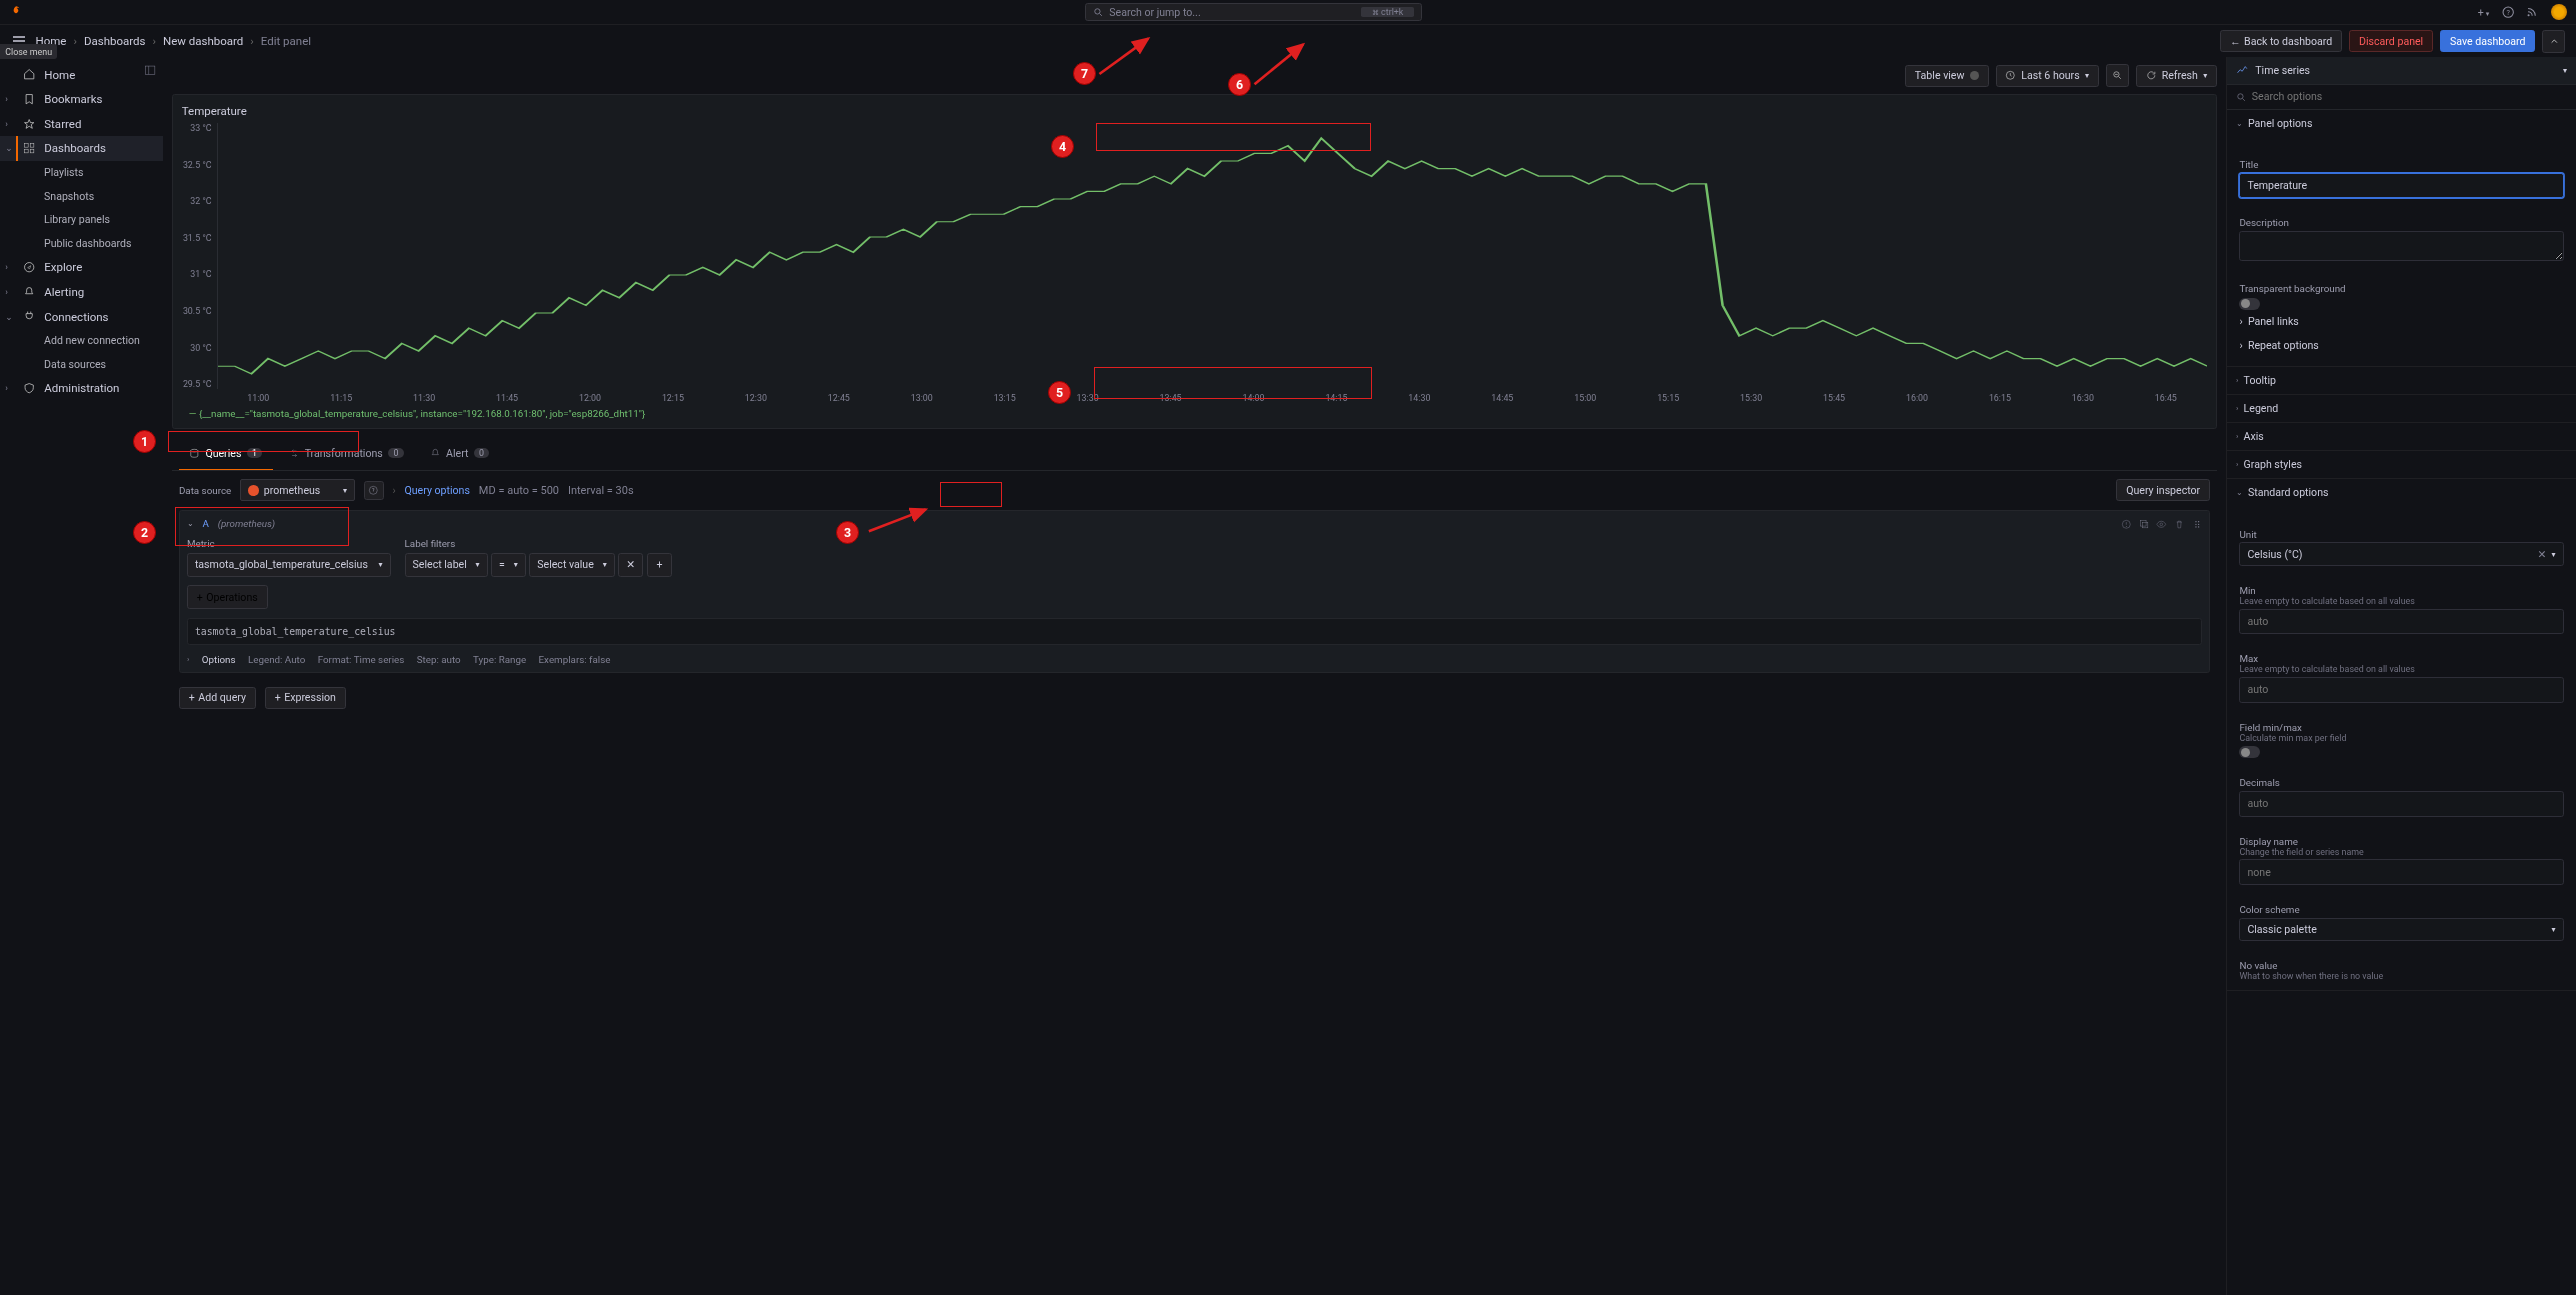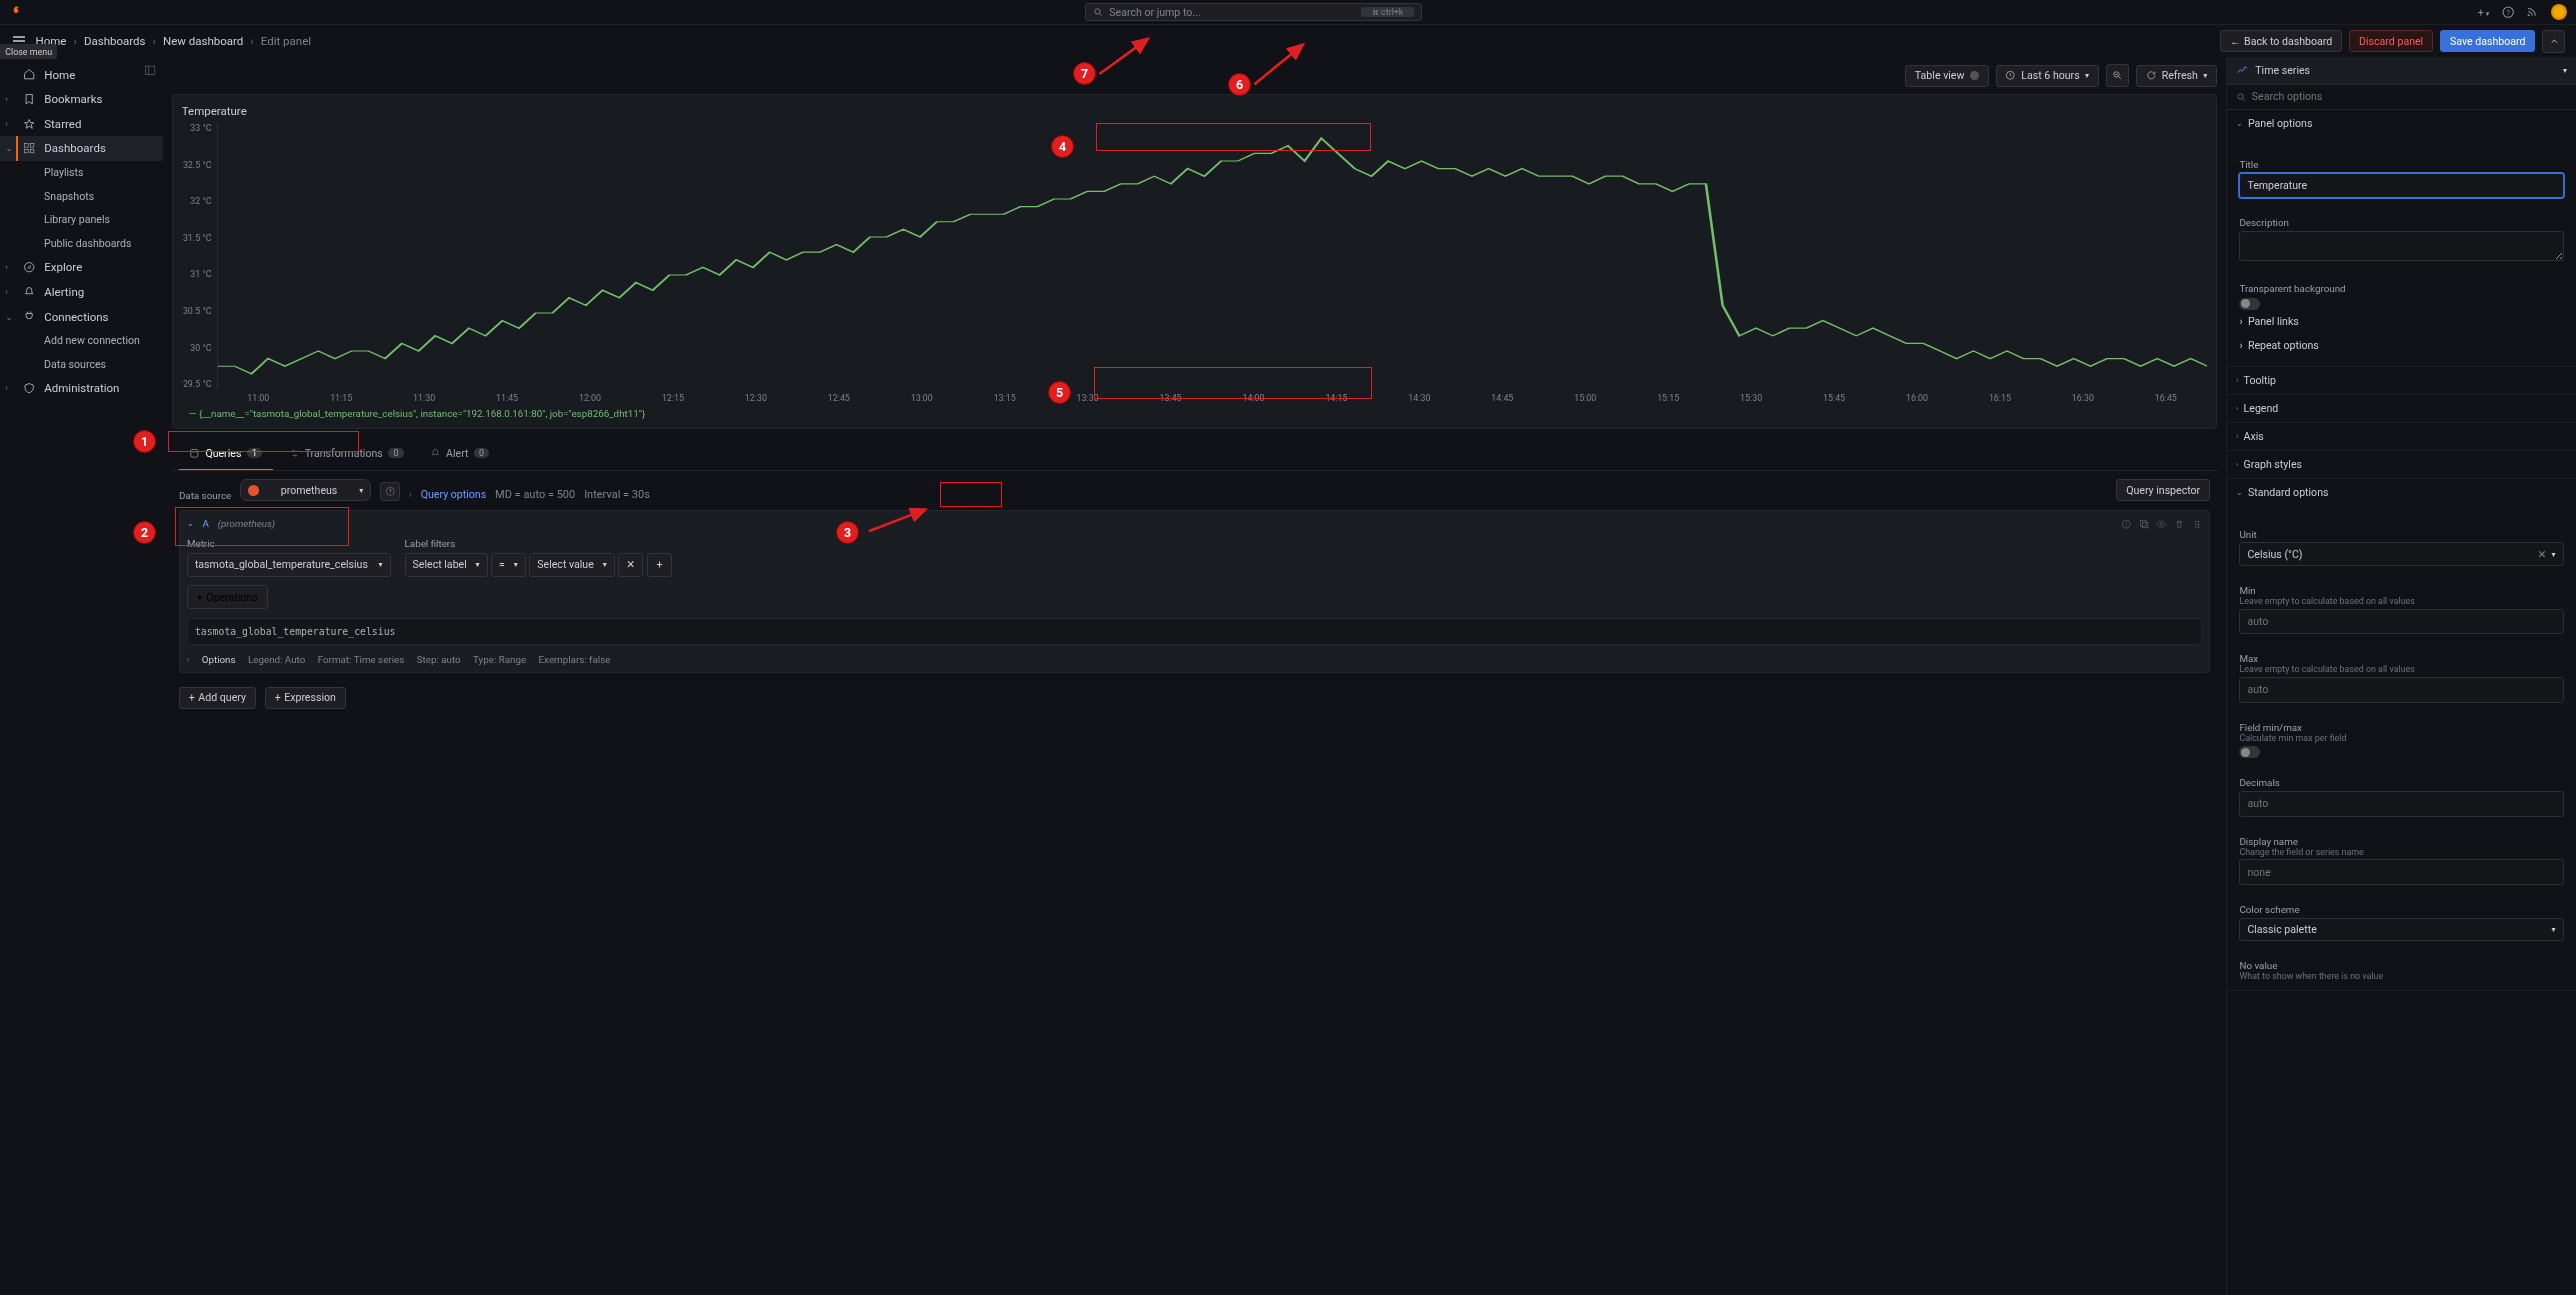--- a/index.html
+++ b/index.html
@@ -53,23 +53,23 @@
 .xaxis span{flex:1;text-align:center}
 .legend{margin-left:7px;font-size:9.8px;color:#6fbf6f;margin-top:5.3px}
 .legend .dash{color:#73bf69}
 
 .qsection{margin-top:8.9px;flex:1;display:flex;flex-direction:column;min-height:0;overflow:auto}
 .tabs{display:flex;gap:5.3px;border-bottom:0.9px solid #24262b;padding:0 7px}
 .tab{padding:8.9px 10.6px;display:flex;align-items:center;gap:5.3px;color:#9e9eb0;font-size:10.6px;border-bottom:1.8px solid transparent}
 .tab.active{color:#fff;border-bottom-color:#f46800}
 .tab .badge{background:#34343b;border-radius:7px;padding:0 5.3px;font-size:8.9px}
 
-.qbar{display:flex;align-items:flex-end;gap:8.9px;padding:8.9px 7px}
+.qbar{display:flex;align-items:center;gap:8.9px;padding:8.9px 7px}
 .dslabel{color:#9e9eb0;font-size:9.8px}
-.dsselect{background:#1f1f23;border:0.9px solid #34343b;border-radius:7px;padding:3.5px 7px;display:flex;align-items:center;gap:22px;min-width:115px}
+.dsselect{background:#1f1f23;border:0.9px solid #34343b;border-radius:2px;padding:3.5px 7px;display:flex;align-items:center;gap:5px;min-width:115px}
 .prom-icon{width:10.6px;height:10.6px;border-radius:50%;background:#e6522c}
 .qopt{color:#6e9fff;font-size:10.6px}
 .qmeta{color:#808093;font-size:11px}
 .qinspect{margin-left:auto}
 
 .qrow{background:#1a1d22;border:0.9px solid #24262b;border-radius:2.7px;margin:0 7px 7px;padding:7px}
 .qhead{display:flex;align-items:center;gap:8.9px;font-size:9.8px;color:#9e9eb0}
 .qhead .qname{color:#6e9fff}
 .qhead .qsrc{font-style:italic;color:#808093}
 .qhead .icons{margin-left:auto;display:flex;gap:7px;color:#808093}

